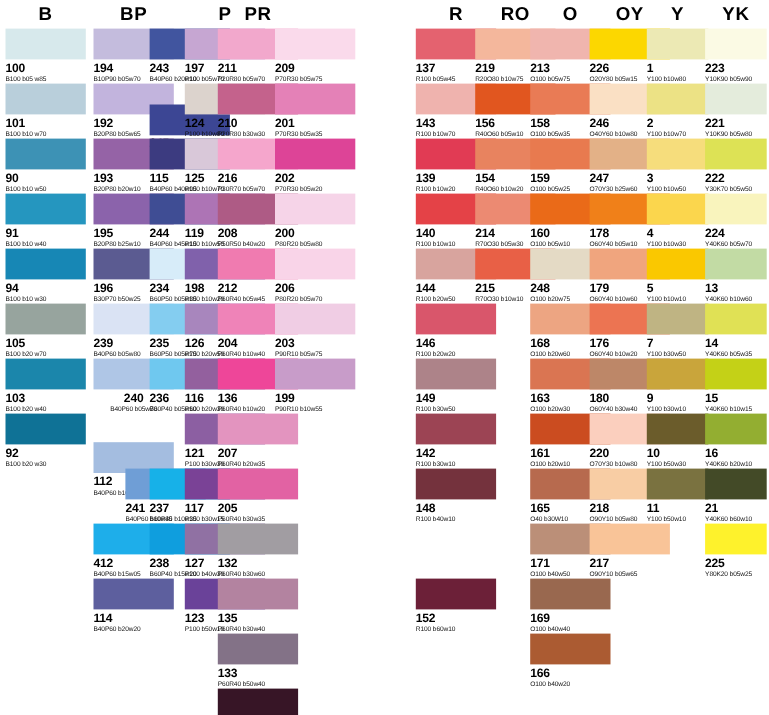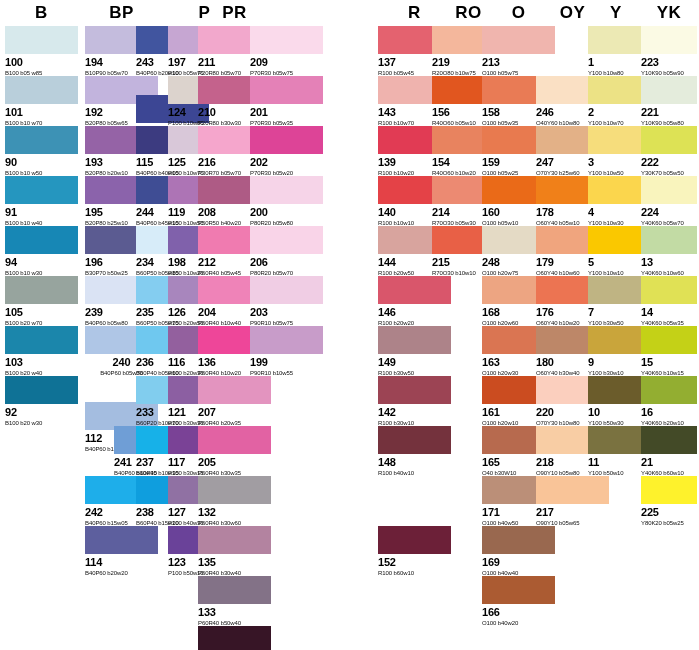--- a/index.html
+++ b/index.html
@@ -151,21 +151,21 @@
           <div class="swatch-num">112</div>
           <div class="swatch-code">B40P60 b10w60</div>
         </div>
         <div class="swatch-cell" style="top: 400px; width: 73px; margin-left: 29px;">
           <div class="swatch-chip" style="height: 28px; background: rgb(111, 158, 214);"></div>
           <div class="swatch-num">241</div>
           <div class="swatch-code">B40P60 b10w35</div>
         </div>
         <div class="swatch-cell" style="top: 450px; width: 73px;">
           <div class="swatch-chip" style="height: 28px; background: rgb(30, 174, 234);"></div>
-          <div class="swatch-num">242</div>
+          <div class="swatch-num">412</div>
           <div class="swatch-code">B40P60 b15w05</div>
         </div>
         <div class="swatch-cell" style="top: 500px; width: 73px;">
           <div class="swatch-chip" style="height: 28px; background: rgb(93, 95, 158);"></div>
           <div class="swatch-num">114</div>
           <div class="swatch-code">B40P60 b20w20</div>
         </div>
       </div>
     </div>
     <div class="group" style="left: 136px; width: 73px;">
@@ -199,25 +199,20 @@
         <div class="swatch-cell" style="top: 250px; width: 73px;">
           <div class="swatch-chip" style="height: 28px; background: rgb(132, 205, 240);"></div>
           <div class="swatch-num">235</div>
           <div class="swatch-code">B60P50 b05w75</div>
         </div>
         <div class="swatch-cell" style="top: 300px; width: 73px;">
           <div class="swatch-chip" style="height: 28px; background: rgb(111, 200, 239);"></div>
           <div class="swatch-num">236</div>
           <div class="swatch-code">B60P40 b05w60</div>
         </div>
-        <div class="swatch-cell" style="top: 350px; width: 73px;">
-          <div class="swatch-chip" style="height: 28px; background: rgb(129, 205, 238);"></div>
-          <div class="swatch-num">233</div>
-          <div class="swatch-code">B60P20 b10w70</div>
-        </div>
         <div class="swatch-cell" style="top: 400px; width: 73px;">
           <div class="swatch-chip" style="height: 28px; background: rgb(23, 177, 232);"></div>
           <div class="swatch-num">237</div>
           <div class="swatch-code">B60P40 b10w35</div>
         </div>
         <div class="swatch-cell" style="top: 450px; width: 73px;">
           <div class="swatch-chip" style="height: 28px; background: rgb(15, 158, 222);"></div>
           <div class="swatch-num">238</div>
           <div class="swatch-code">B60P40 b15w20</div>
         </div>
@@ -537,20 +532,25 @@
         <div class="swatch-cell" style="top: 550px; width: 73px;">
           <div class="swatch-chip" style="height: 28px; background: rgb(171, 91, 50);"></div>
           <div class="swatch-num">166</div>
           <div class="swatch-code">O100 b40w20</div>
         </div>
       </div>
     </div>
     <div class="group" style="left: 536px; width: 73px;">
       <div class="col-header">OY</div>
       <div class="col-body" style="height: 500px;">
+        <div class="swatch-cell" style="top: 0px; width: 73px;">
+          <div class="swatch-chip" style="height: 28px; background: rgb(252, 215, 0);"></div>
+          <div class="swatch-num">226</div>
+          <div class="swatch-code">O20Y80 b05w15</div>
+        </div>
         <div class="swatch-cell" style="top: 50px; width: 73px;">
           <div class="swatch-chip" style="height: 28px; background: rgb(250, 224, 196);"></div>
           <div class="swatch-num">246</div>
           <div class="swatch-code">O40Y60 b10w80</div>
         </div>
         <div class="swatch-cell" style="top: 100px; width: 73px;">
           <div class="swatch-chip" style="height: 28px; background: rgb(227, 177, 135);"></div>
           <div class="swatch-num">247</div>
           <div class="swatch-code">O70Y30 b25w60</div>
         </div>

